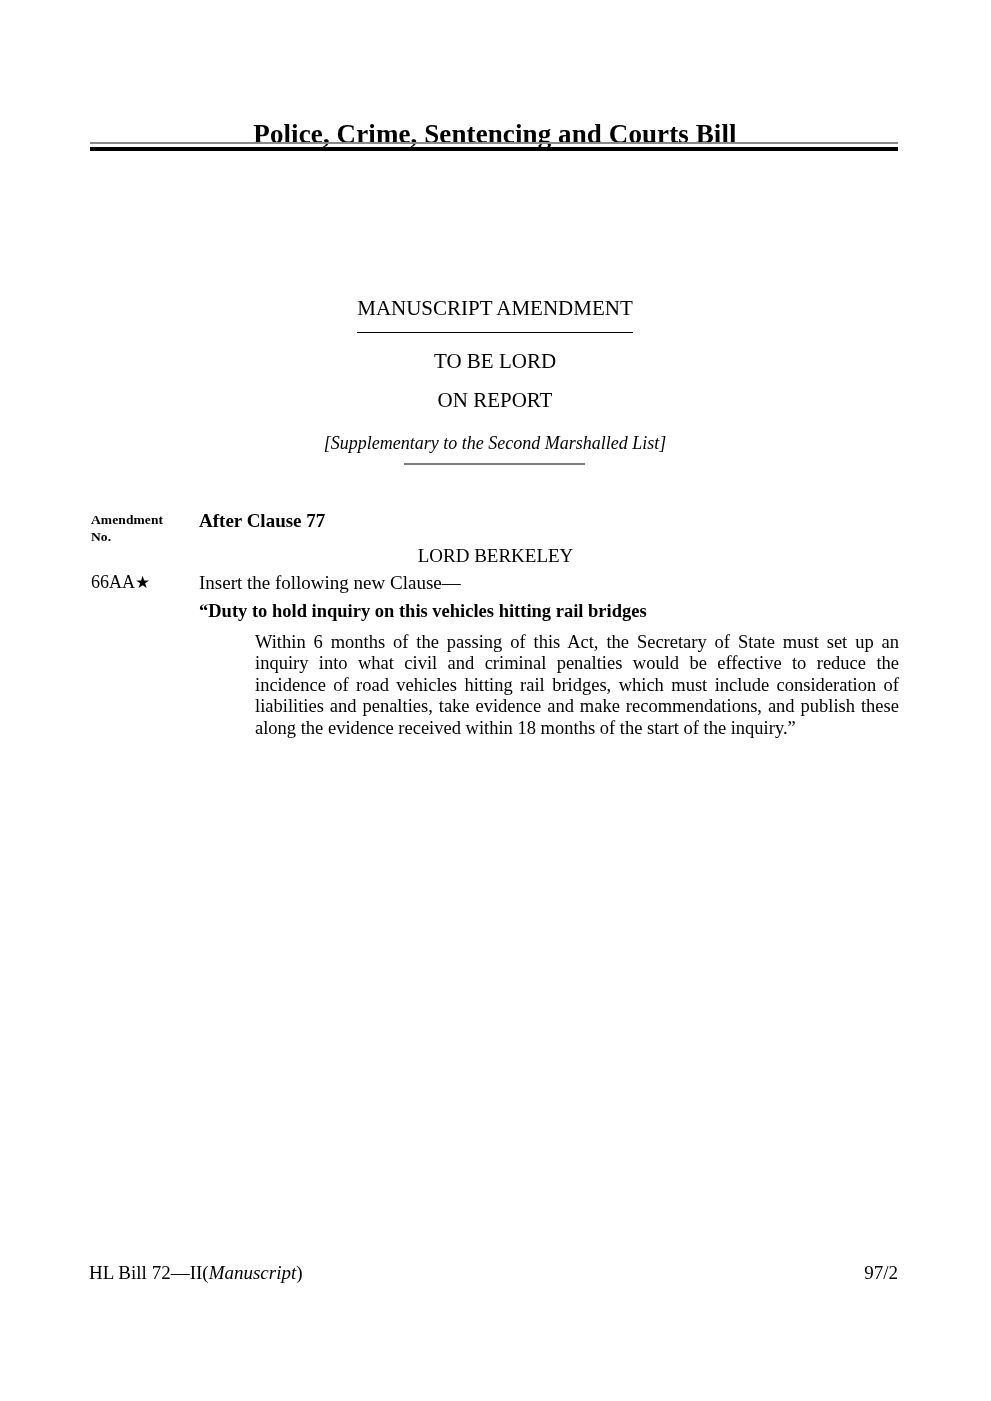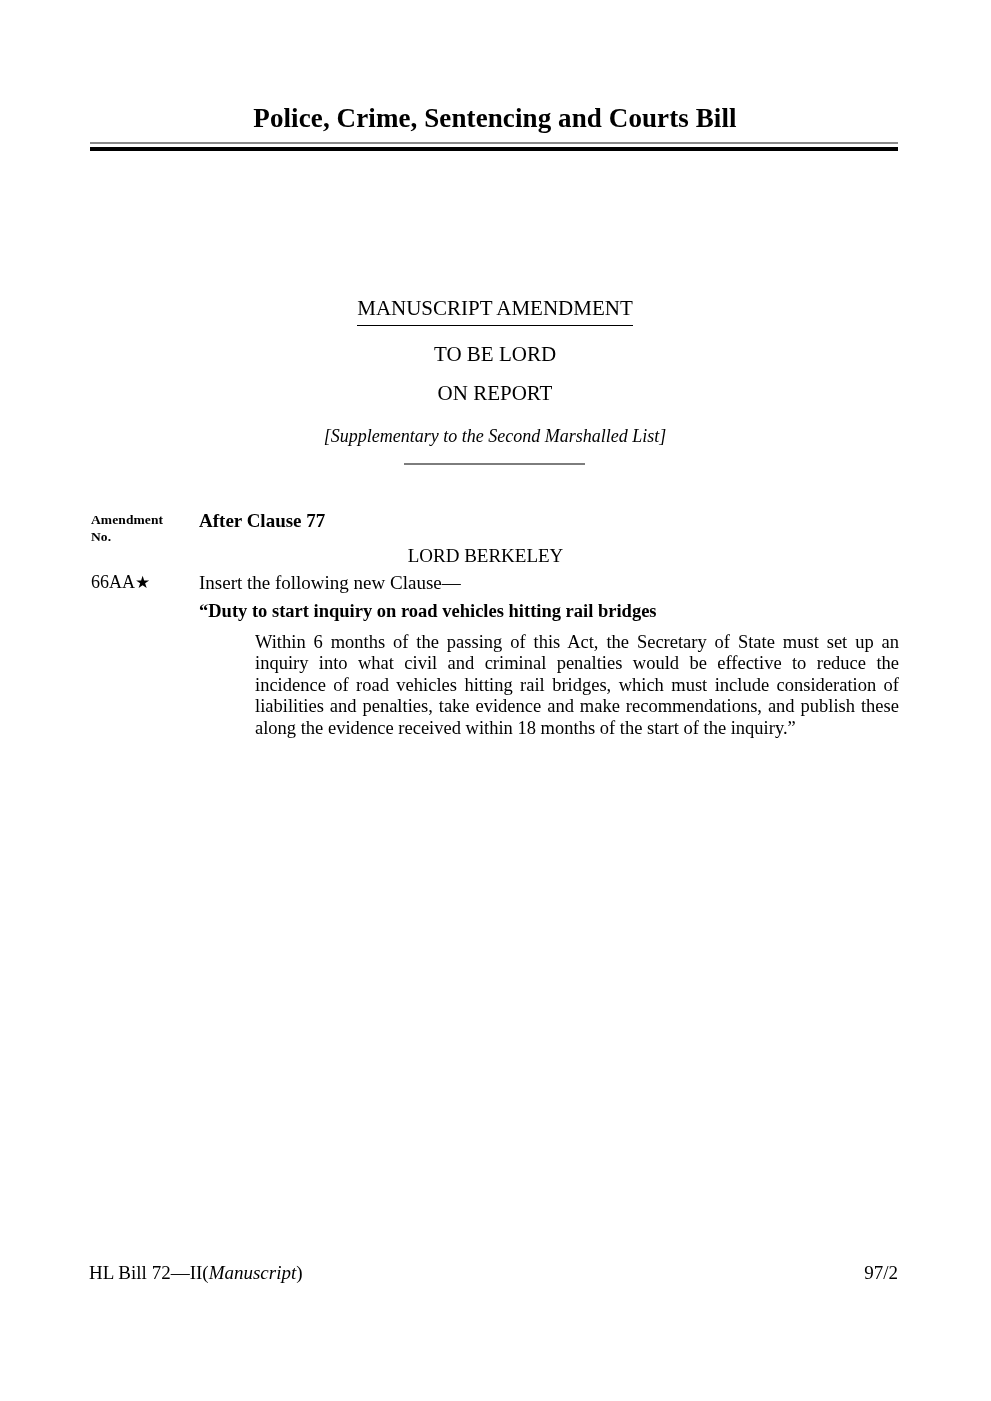--- a/index.html
+++ b/index.html
@@ -17,21 +17,21 @@
   }
   .page {
     position: absolute;
     inset: 0;
   }
 
   
   .bill-title {
     position: absolute;
     left: 90px;
-    top: 104px;
+    top: 120px;
     width: 810px;
     text-align: center;
     font-size: 27px;
     font-weight: bold;
     letter-spacing: 0.1px;
     line-height: 1.1;
   }
   .rule-thin {
     position: absolute;
     left: 90px;
@@ -55,21 +55,21 @@
     left: 145px;
     top: 298px;
     width: 700px;
     text-align: center;
   }
   .heading-main {
     font-size: 21px;
     line-height: 1.0;
     display: inline-block;
     border-bottom: 1.5px solid #000;
-    padding-bottom: 6px;
+    padding-bottom: 13px;
   }
   .heading-sub {
     font-size: 21px;
     margin-top: 18px;
     line-height: 1.0;
   }
   .heading-note {
     font-size: 18px;
     font-style: italic;
     margin-top: 23px;
@@ -98,21 +98,21 @@
     position: absolute;
     left: 199px;
     top: 510px;
     width: 593px;
     text-align: left;
     font-size: 19px;
     font-weight: bold;
   }
   .mover-name {
     position: absolute;
-    left: 189px;
+    left: 199px;
     top: 545px;
     width: 593px;
     text-align: center;
     font-size: 19px;
   }
 
   
   .amendment-no {
     position: absolute;
     left: 91px;
@@ -197,21 +197,21 @@
   <div class="clause-target">After Clause 77</div>
 
   <div class="mover-name">LORD BERKELEY</div>
 
   <div class="amendment-no">
     <span>66AA</span><span class="star">★</span>
   </div>
 
   <div class="instruction">Insert the following new Clause—</div>
 
-  <div class="clause-heading">“Duty to start inquiry on road vehicles hitting rail bridges</div>
+  <div class="clause-heading">“Duty to hold inquiry on this vehicles hitting rail bridges</div>
 
   <div class="clause-body">Within 6 months of the passing of this Act, the Secretary of State must set up an inquiry into what civil and criminal penalties would be effective to reduce the incidence of road vehicles hitting rail bridges, which must include consideration of liabilities and penalties, take evidence and make recommendations, and publish these along the evidence received within 18 months of the start of the inquiry.”</div>
 
   <div class="footer-left">
     <span>HL Bill 72—II(</span><em>Manuscript</em><span>)</span>
   </div>
 
   <div class="footer-right">97/2</div>
 
 </div>

